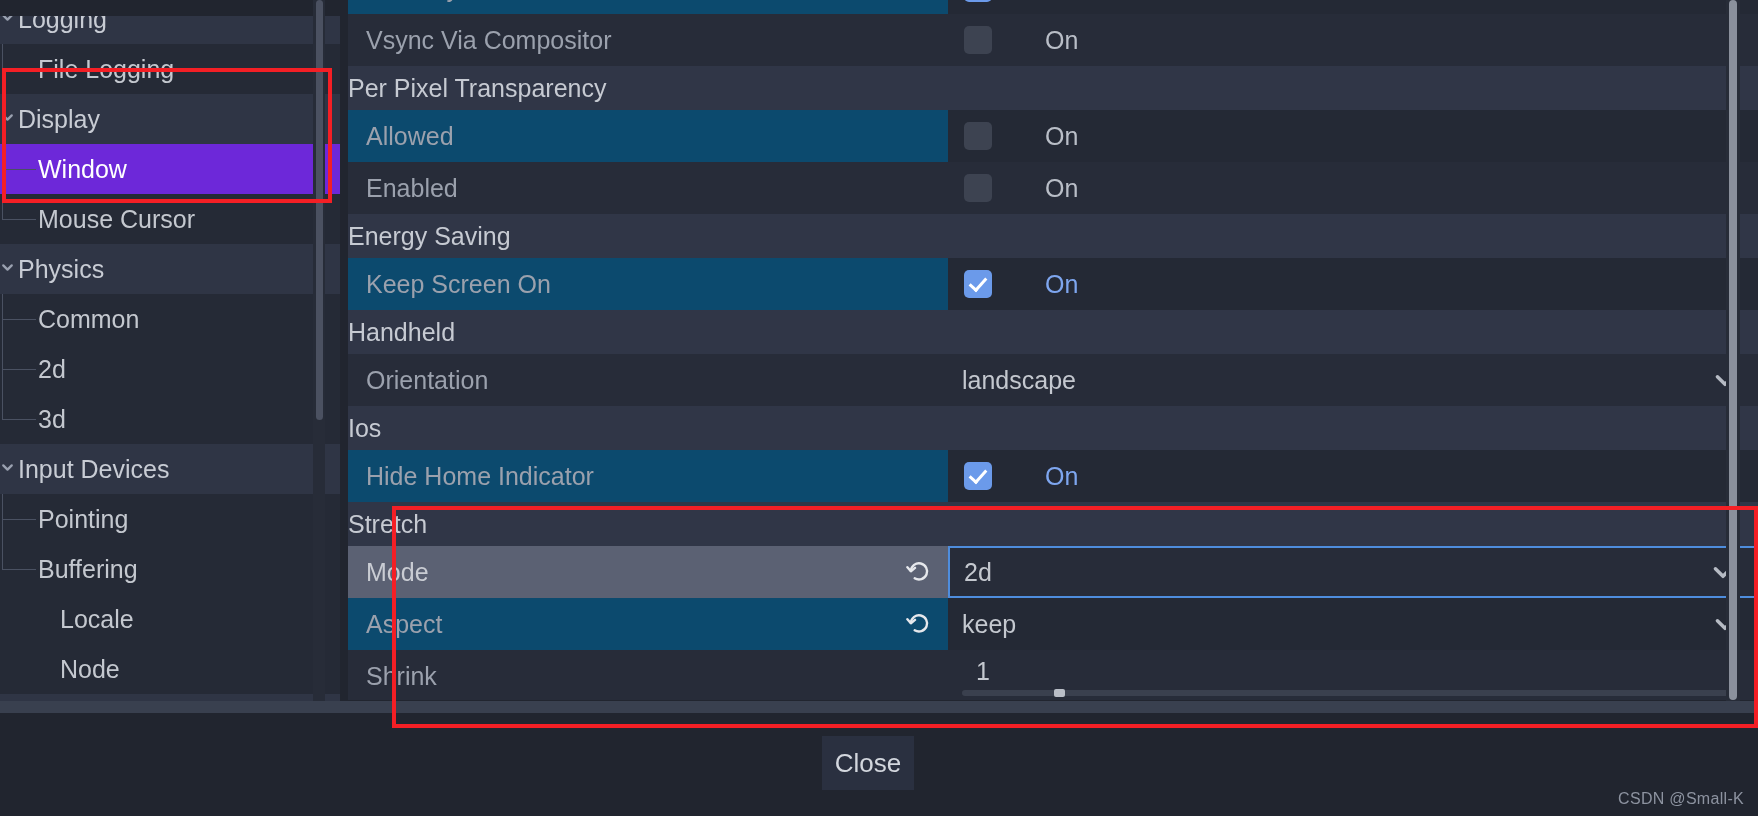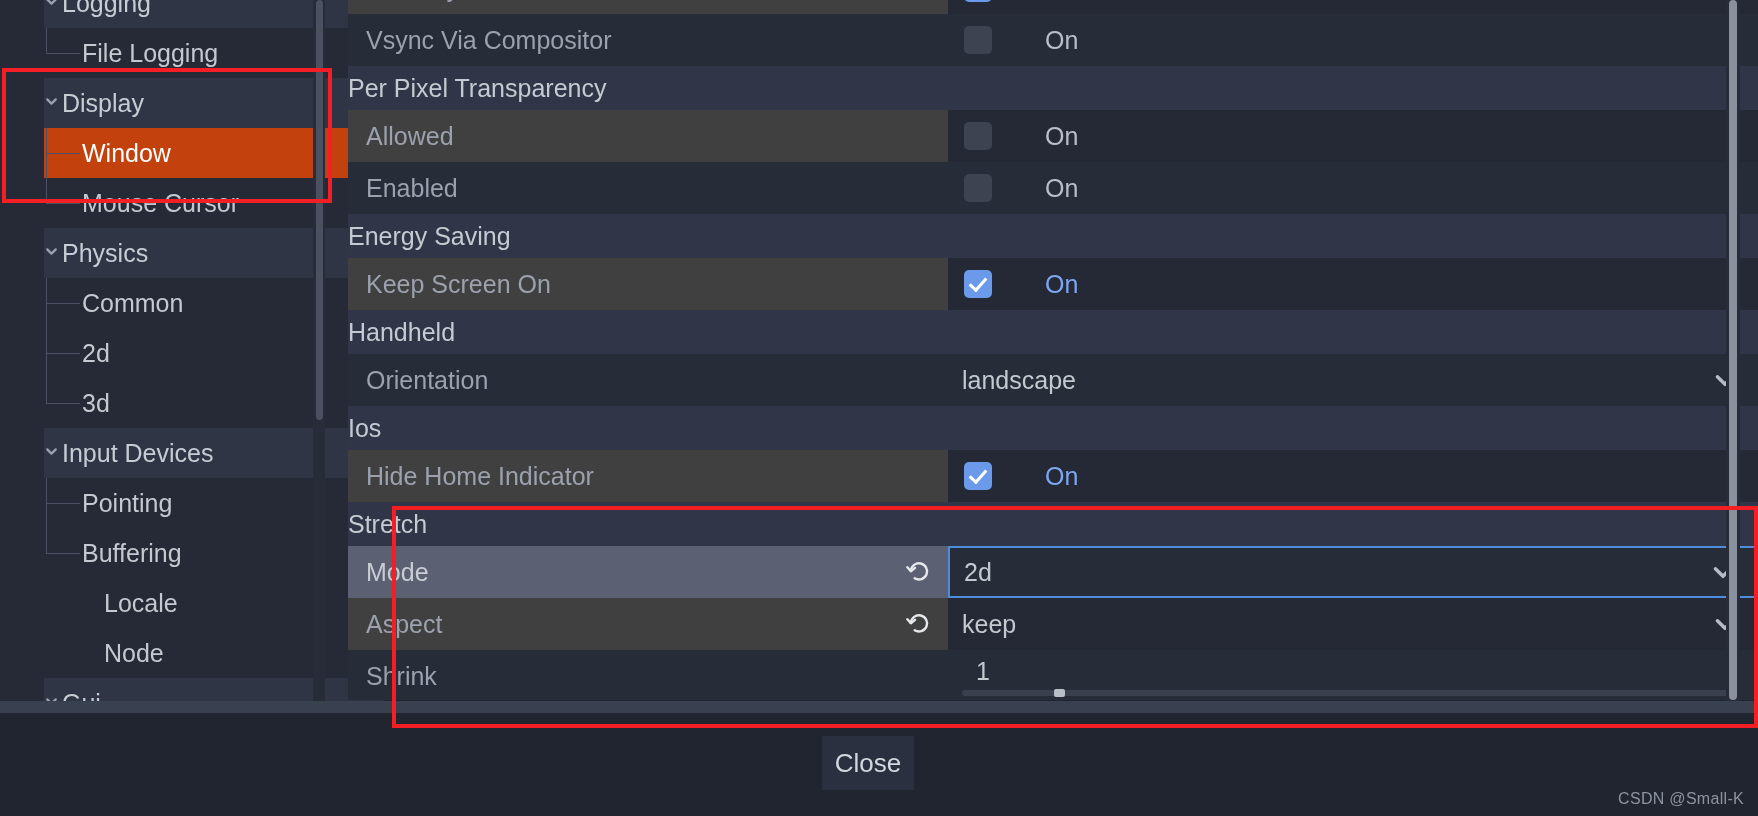--- a/index.html
+++ b/index.html
@@ -19,44 +19,43 @@
     position: relative;
     width: 1758px;
     height: 816px;
     background: #21252f;
   }
 
   
   #left-pane {
     position: absolute;
     left: 0;
-    top: 0;
+    top: 16px;
     width: 340px;
     height: 735px;
     background: #252a36;
     overflow: hidden;
-    padding-left: 44px;
   }
 
   .tree-row {
     position: relative;
     height: 50px;
     display: flex;
     align-items: center;
     box-sizing: border-box;
     color: #c4c8cf;
     font-size: 25px;
     white-space: nowrap;
   }
   .tree-row.category {
     background: #2f3545;
     color: #c8ccd4;
   }
   .tree-row.selected {
-    background: #c2410c;
+    background: #6d28d9;
     color: #ffffff;
   }
   .tree-row .twisty {
     width: 22px;
     margin-left: -4px;
     flex: 0 0 auto;
     text-align: center;
     color: #9aa1b0;
     font-size: 17px;
     line-height: 1;
@@ -140,21 +139,21 @@
   }
 
   .prop-name {
     flex: 0 0 600px;
     display: flex;
     align-items: center;
     padding-left: 18px;
     box-sizing: border-box;
     color: #9ba1ad;
     font-size: 25px;
-    background: #404040;
+    background: #0c4a6e;
     position: relative;
   }
   .prop-row.alt .prop-name { background: #272c39; }
   .prop-row.highlight .prop-name {
     background: #5b6173;
     color: #c9ccd3;
   }
 
   .revert-icon {
     position: absolute;

